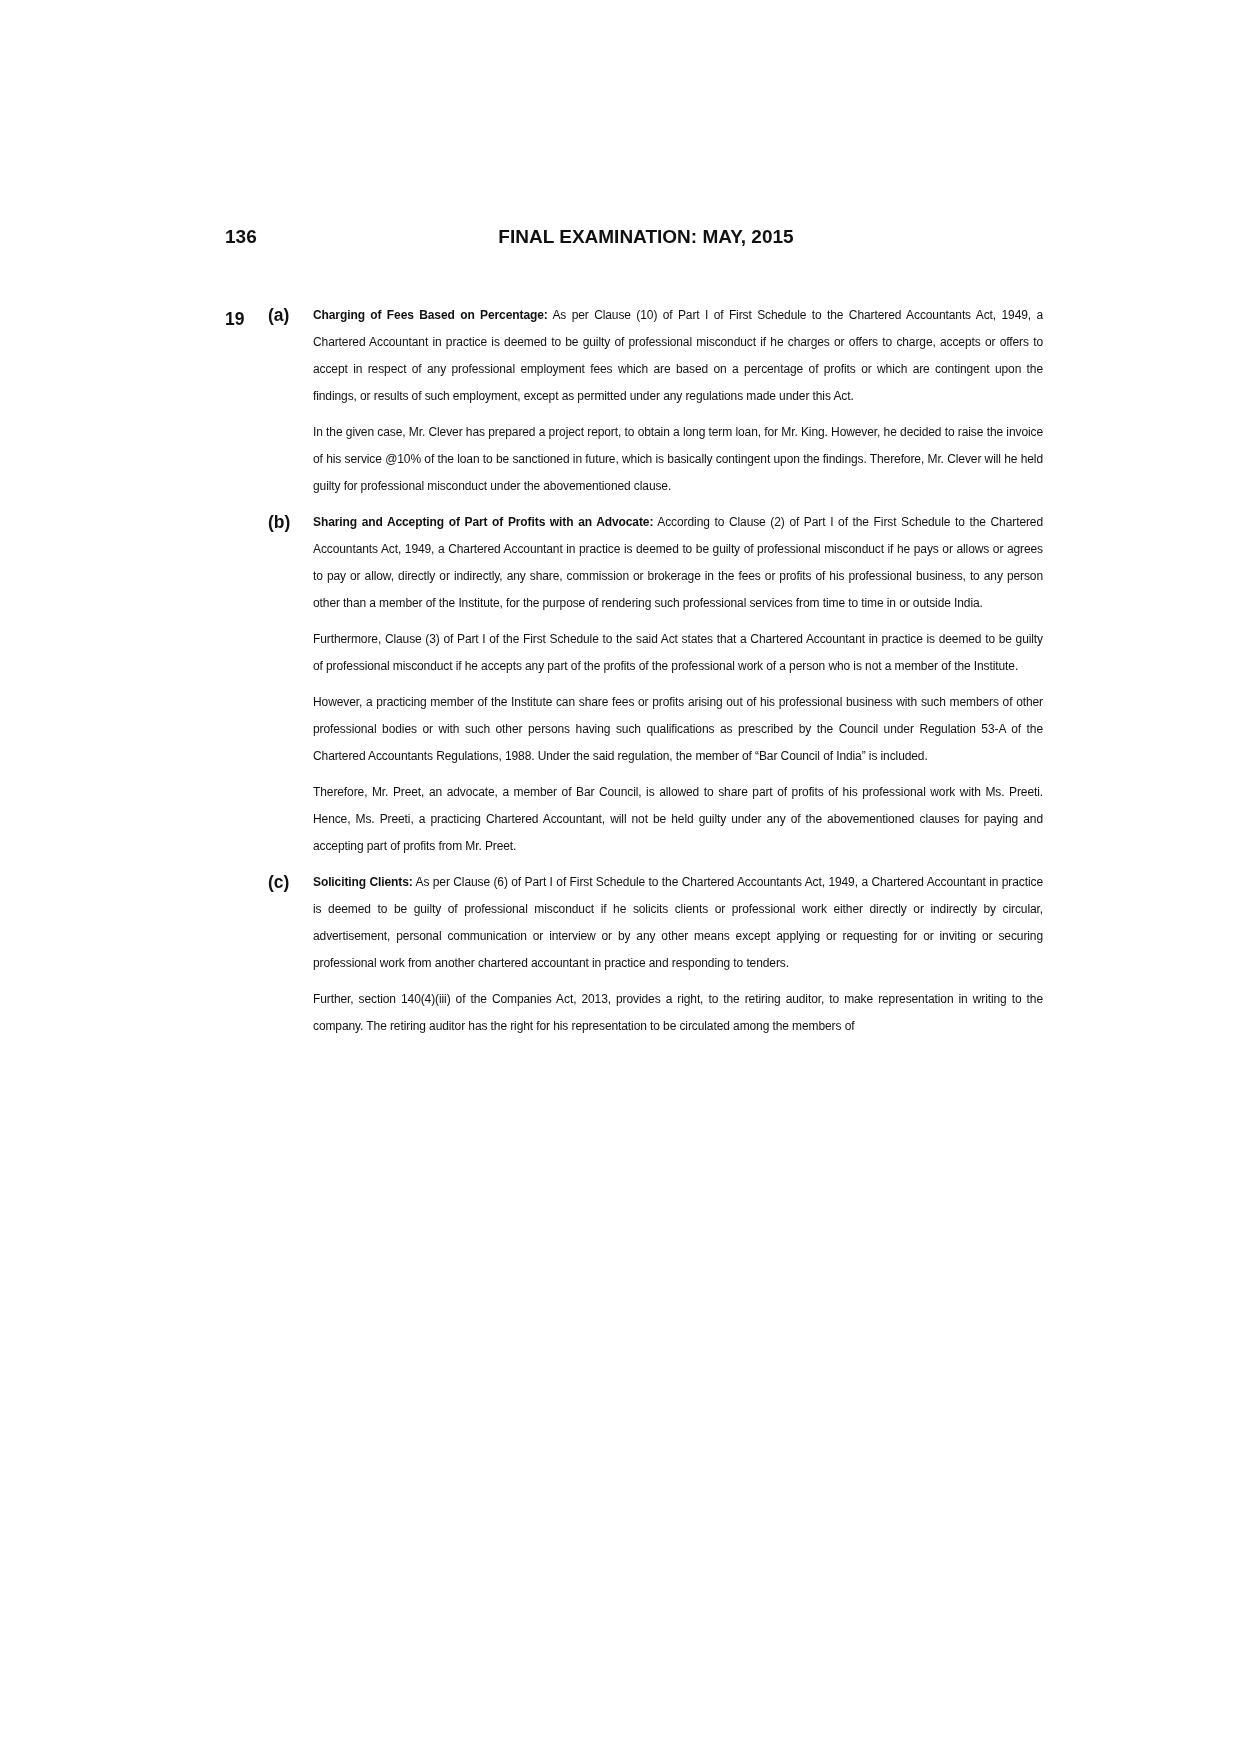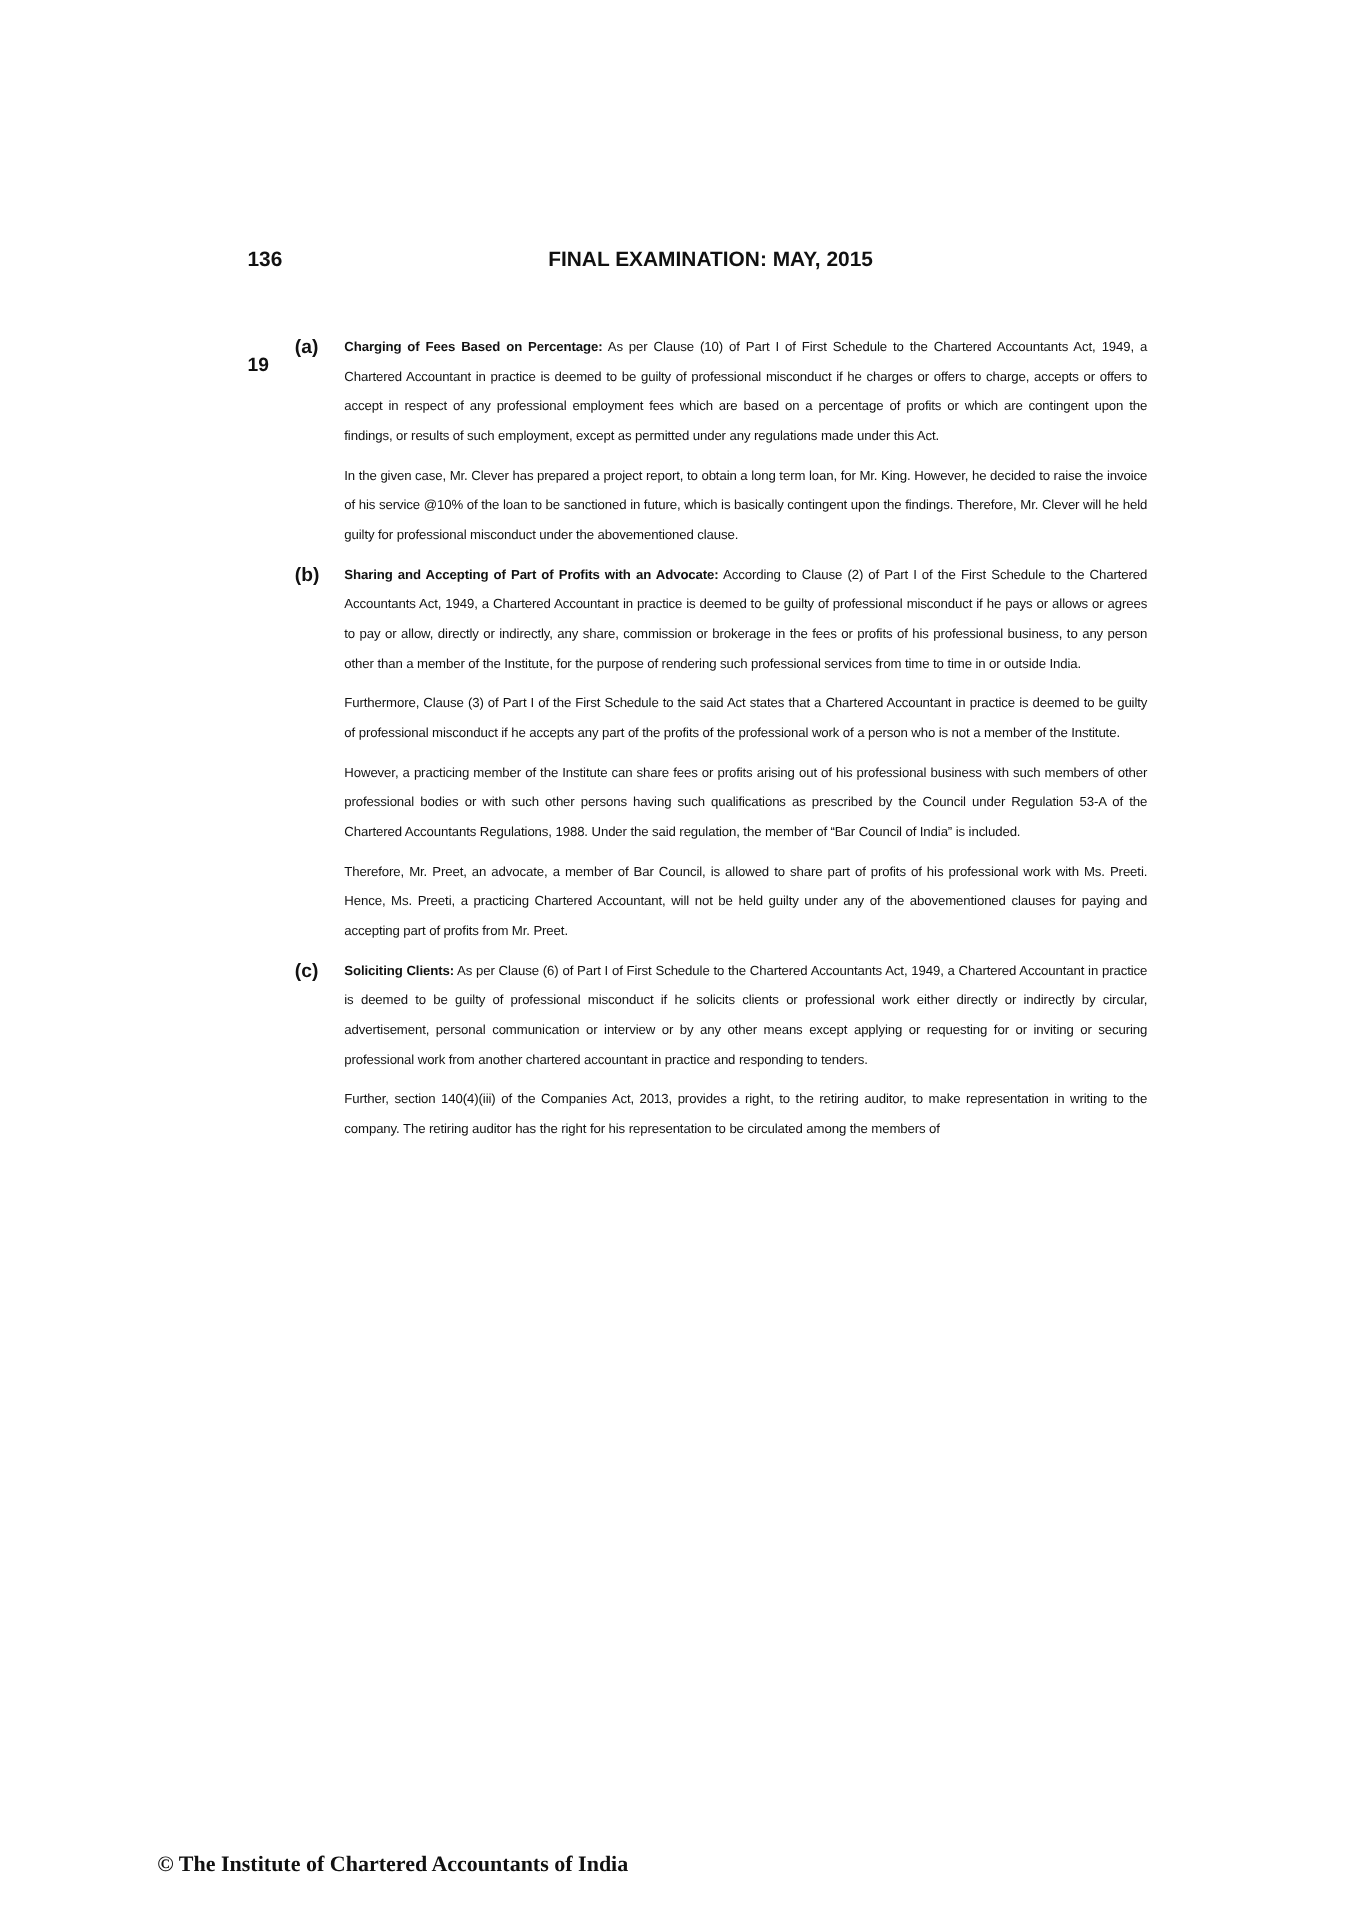--- a/index.html
+++ b/index.html
@@ -25,21 +25,21 @@
   }
   .header-title{
     position:absolute;left:12px;top:0;width:100%;
     text-align:center;
     font-weight:bold;font-size:19px;line-height:22px;
   }
   .content{
     position:absolute;left:225px;top:302px;width:818px;
   }
   .question-number{
-    position:absolute;left:0;top:16px;
+    position:absolute;left:0;top:4px;
     font-weight:bold;font-size:17.5px;line-height:27px;
   }
   .part{
     position:relative;
   }
   .part-label{
     position:absolute;left:43px;top:0;
     font-weight:bold;font-size:17.5px;line-height:27px;
   }
   .part-body{
@@ -92,15 +92,14 @@
     <div class="part">
       <span class="part-label">(c)</span>
       <div class="part-body">
         <p class="para"><span class="lead">Soliciting Clients:</span> <span>As per Clause (6) of Part I of First Schedule to the Chartered Accountants Act, 1949, a Chartered Accountant in practice is deemed to be guilty of professional misconduct if he solicits clients or professional work either directly or indirectly by circular, advertisement, personal communication or interview or by any other means except applying or requesting for or inviting or securing professional work from another chartered accountant in practice and responding to tenders.</span></p>
         <p class="para"><span class="lead"></span> <span>Further, section 140(4)(iii) of the Companies Act, 2013, provides a right, to the retiring auditor, to make representation in writing to the company. The retiring auditor has the right for his representation to be circulated among the members of</span></p>
       </div>
     </div>
 
   </div>
 
-  <div class="page-footer">© The Institute of Chartered Accountants of India</div>
 
 </div>
 
 </body></html>

